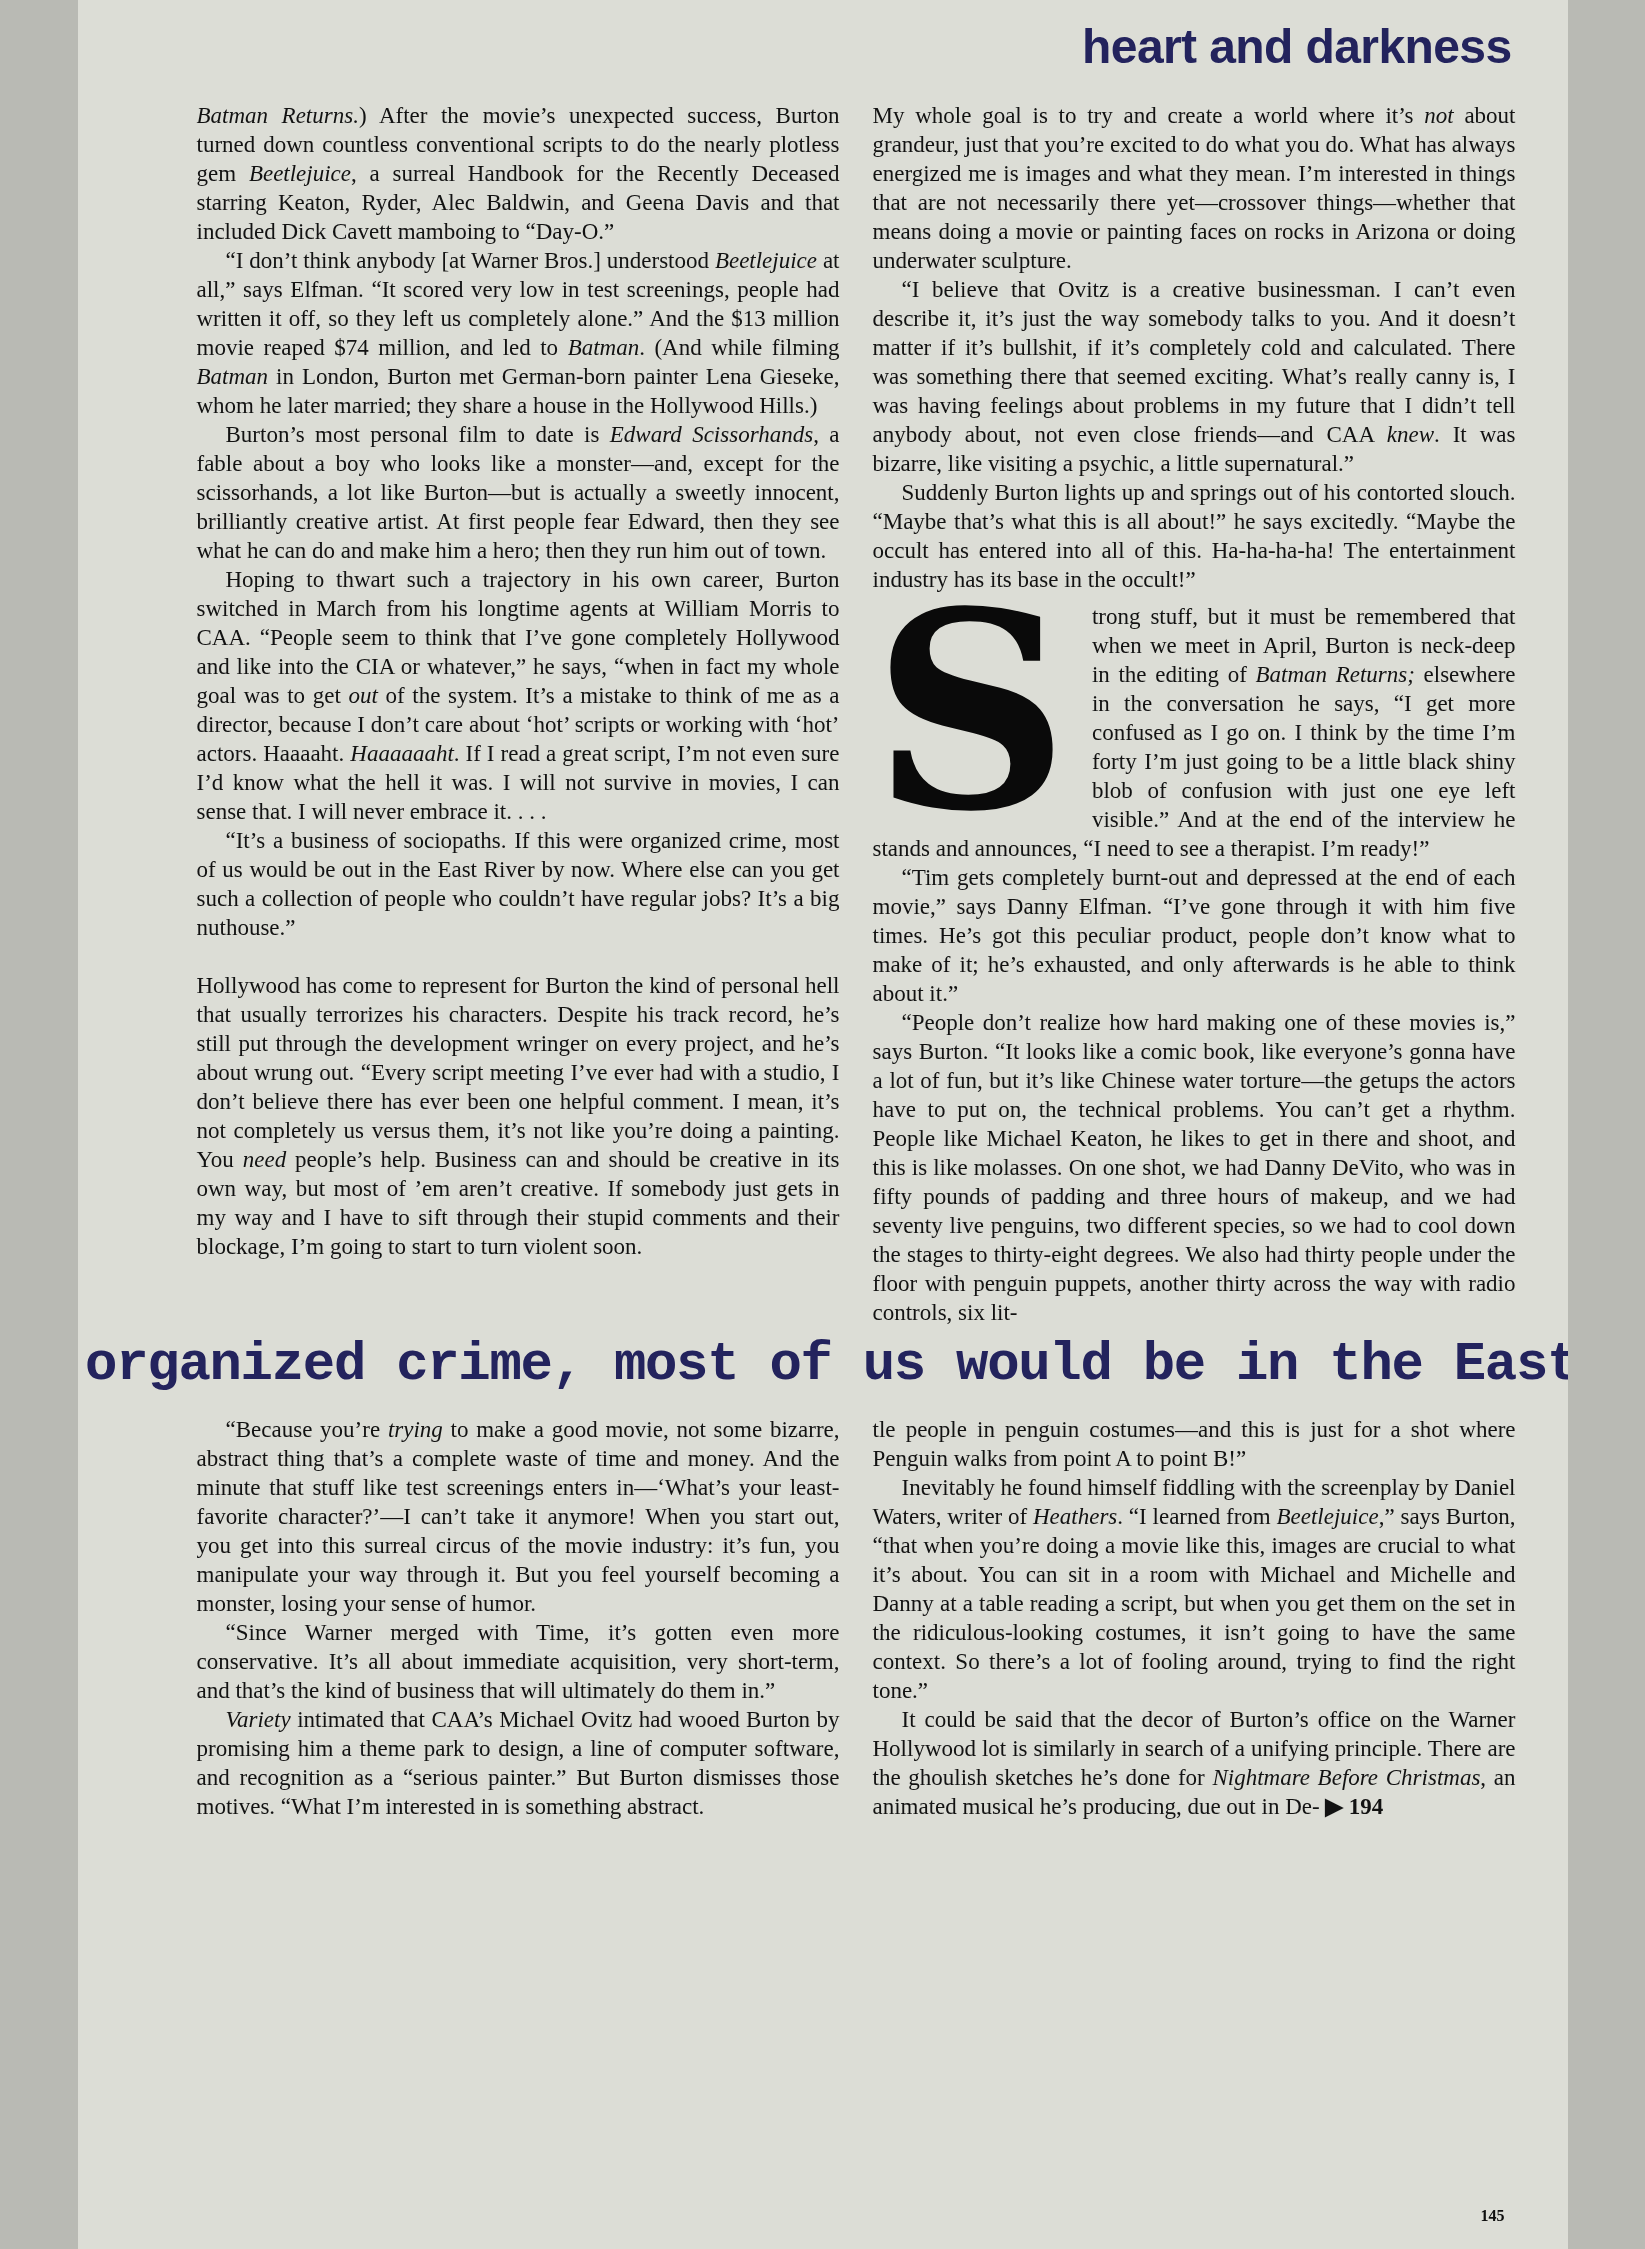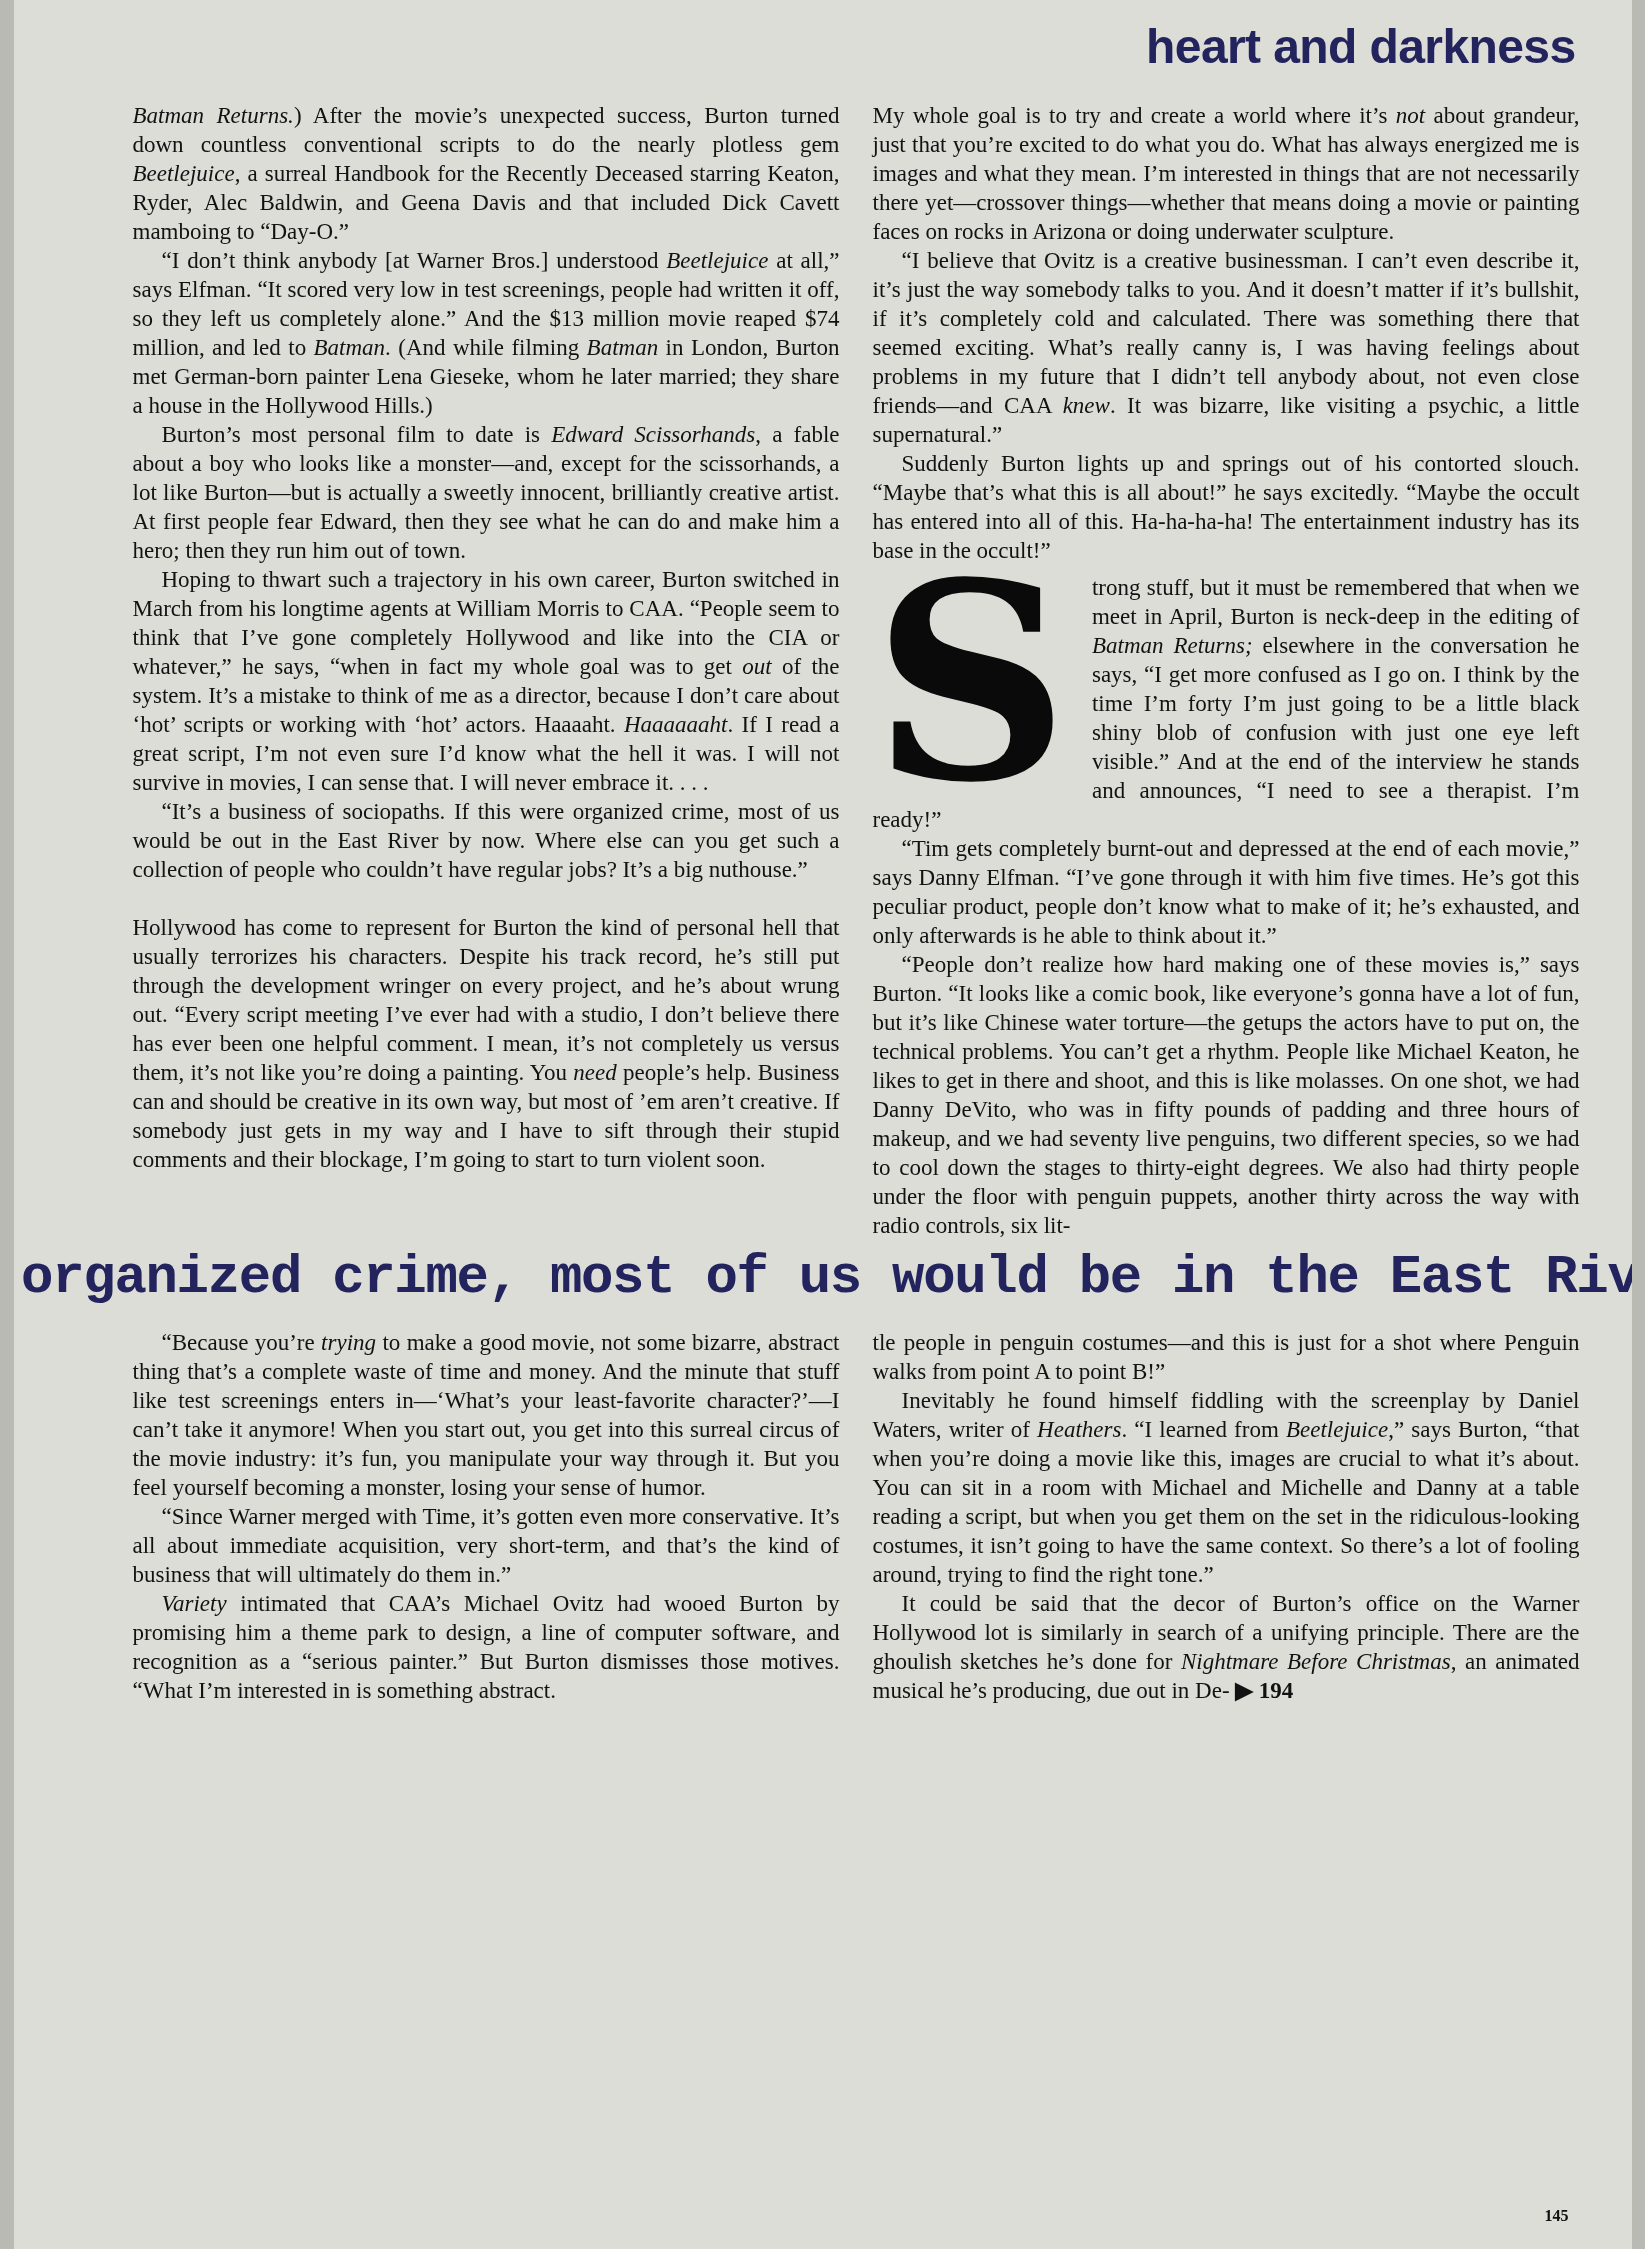--- a/index.html
+++ b/index.html
@@ -1,21 +1,21 @@
 <!DOCTYPE html>
 <html style="--paper: #dcddd6; --ink: #121212; --accent-navy: #23235d;font-size:10px"><head>
 <meta charset="utf-8">
 <title>Magazine Page</title>
 <style>
   html, body { margin: 0; padding: 0; }
   body { background: #b9bab4; }
 
   .page {
     position: relative;
-    width: 1618px;
+    width: 1490px;
     height: 2250px;
     margin: 0 auto;
     background: var(--paper, #dcddd6);
     color: var(--ink, #121212);
     font-family: "Liberation Serif", "DejaVu Serif", serif;
     overflow: hidden;
     box-sizing: border-box;
   }
 
   .header {

